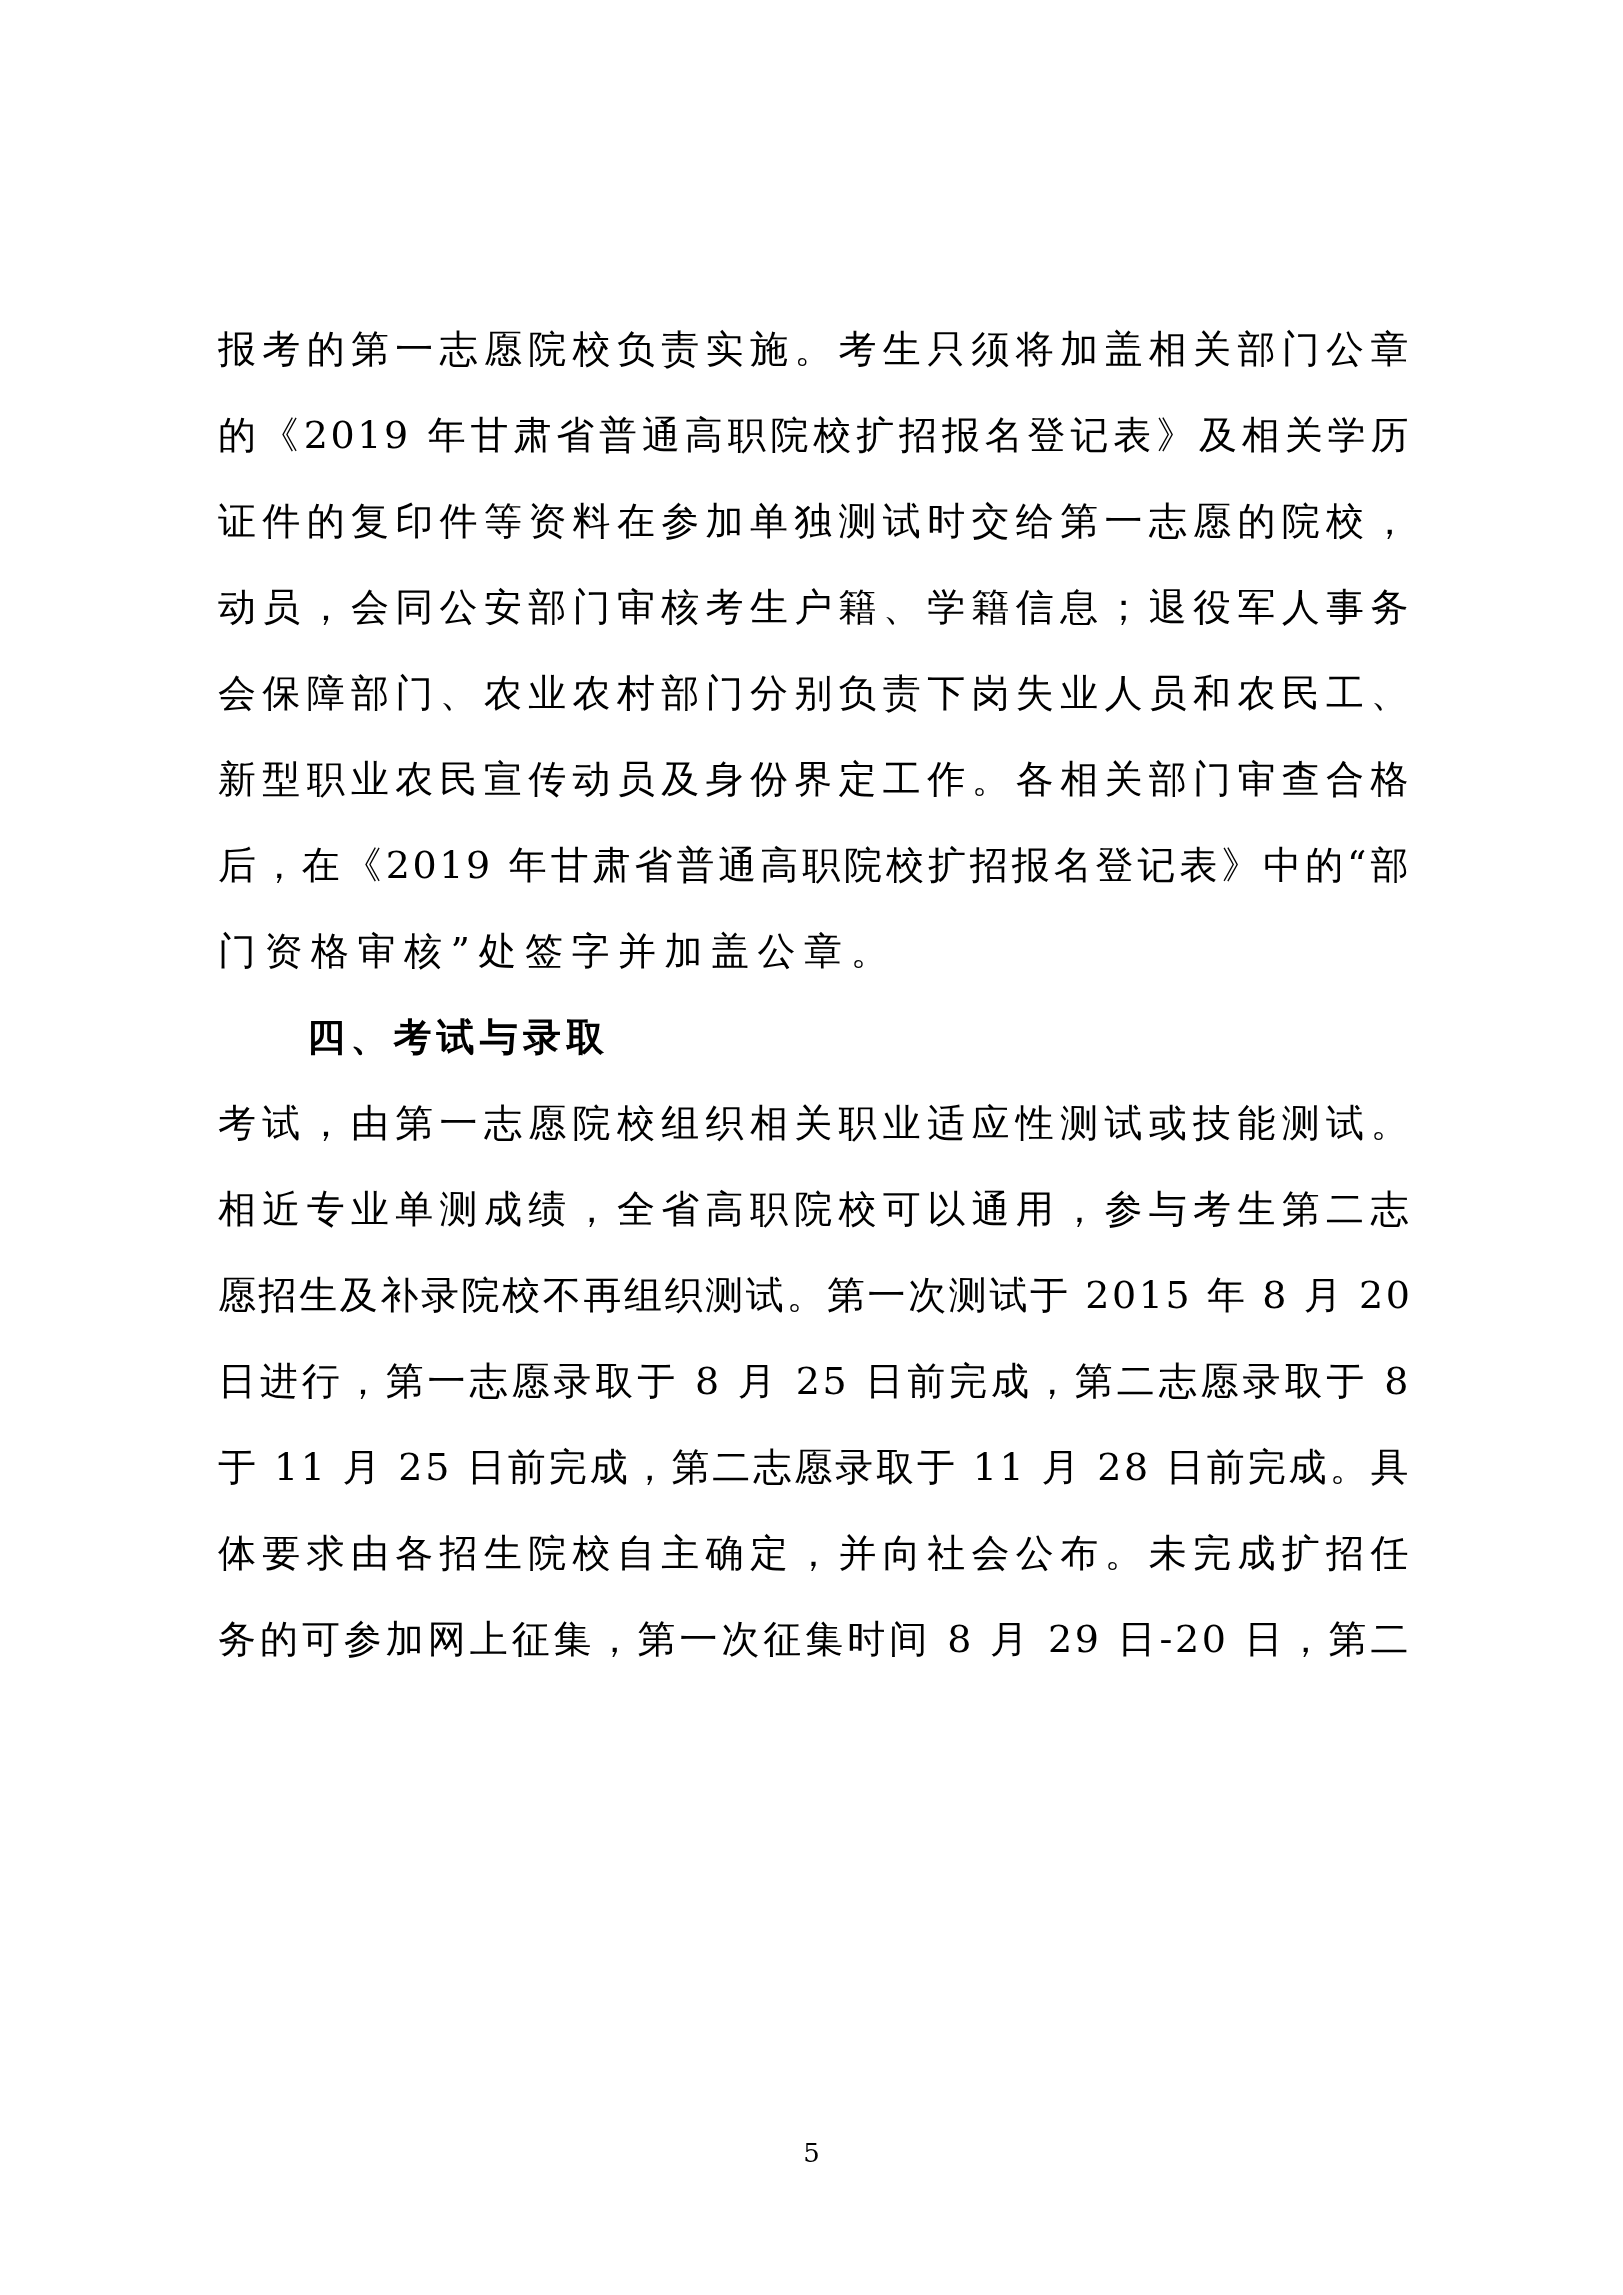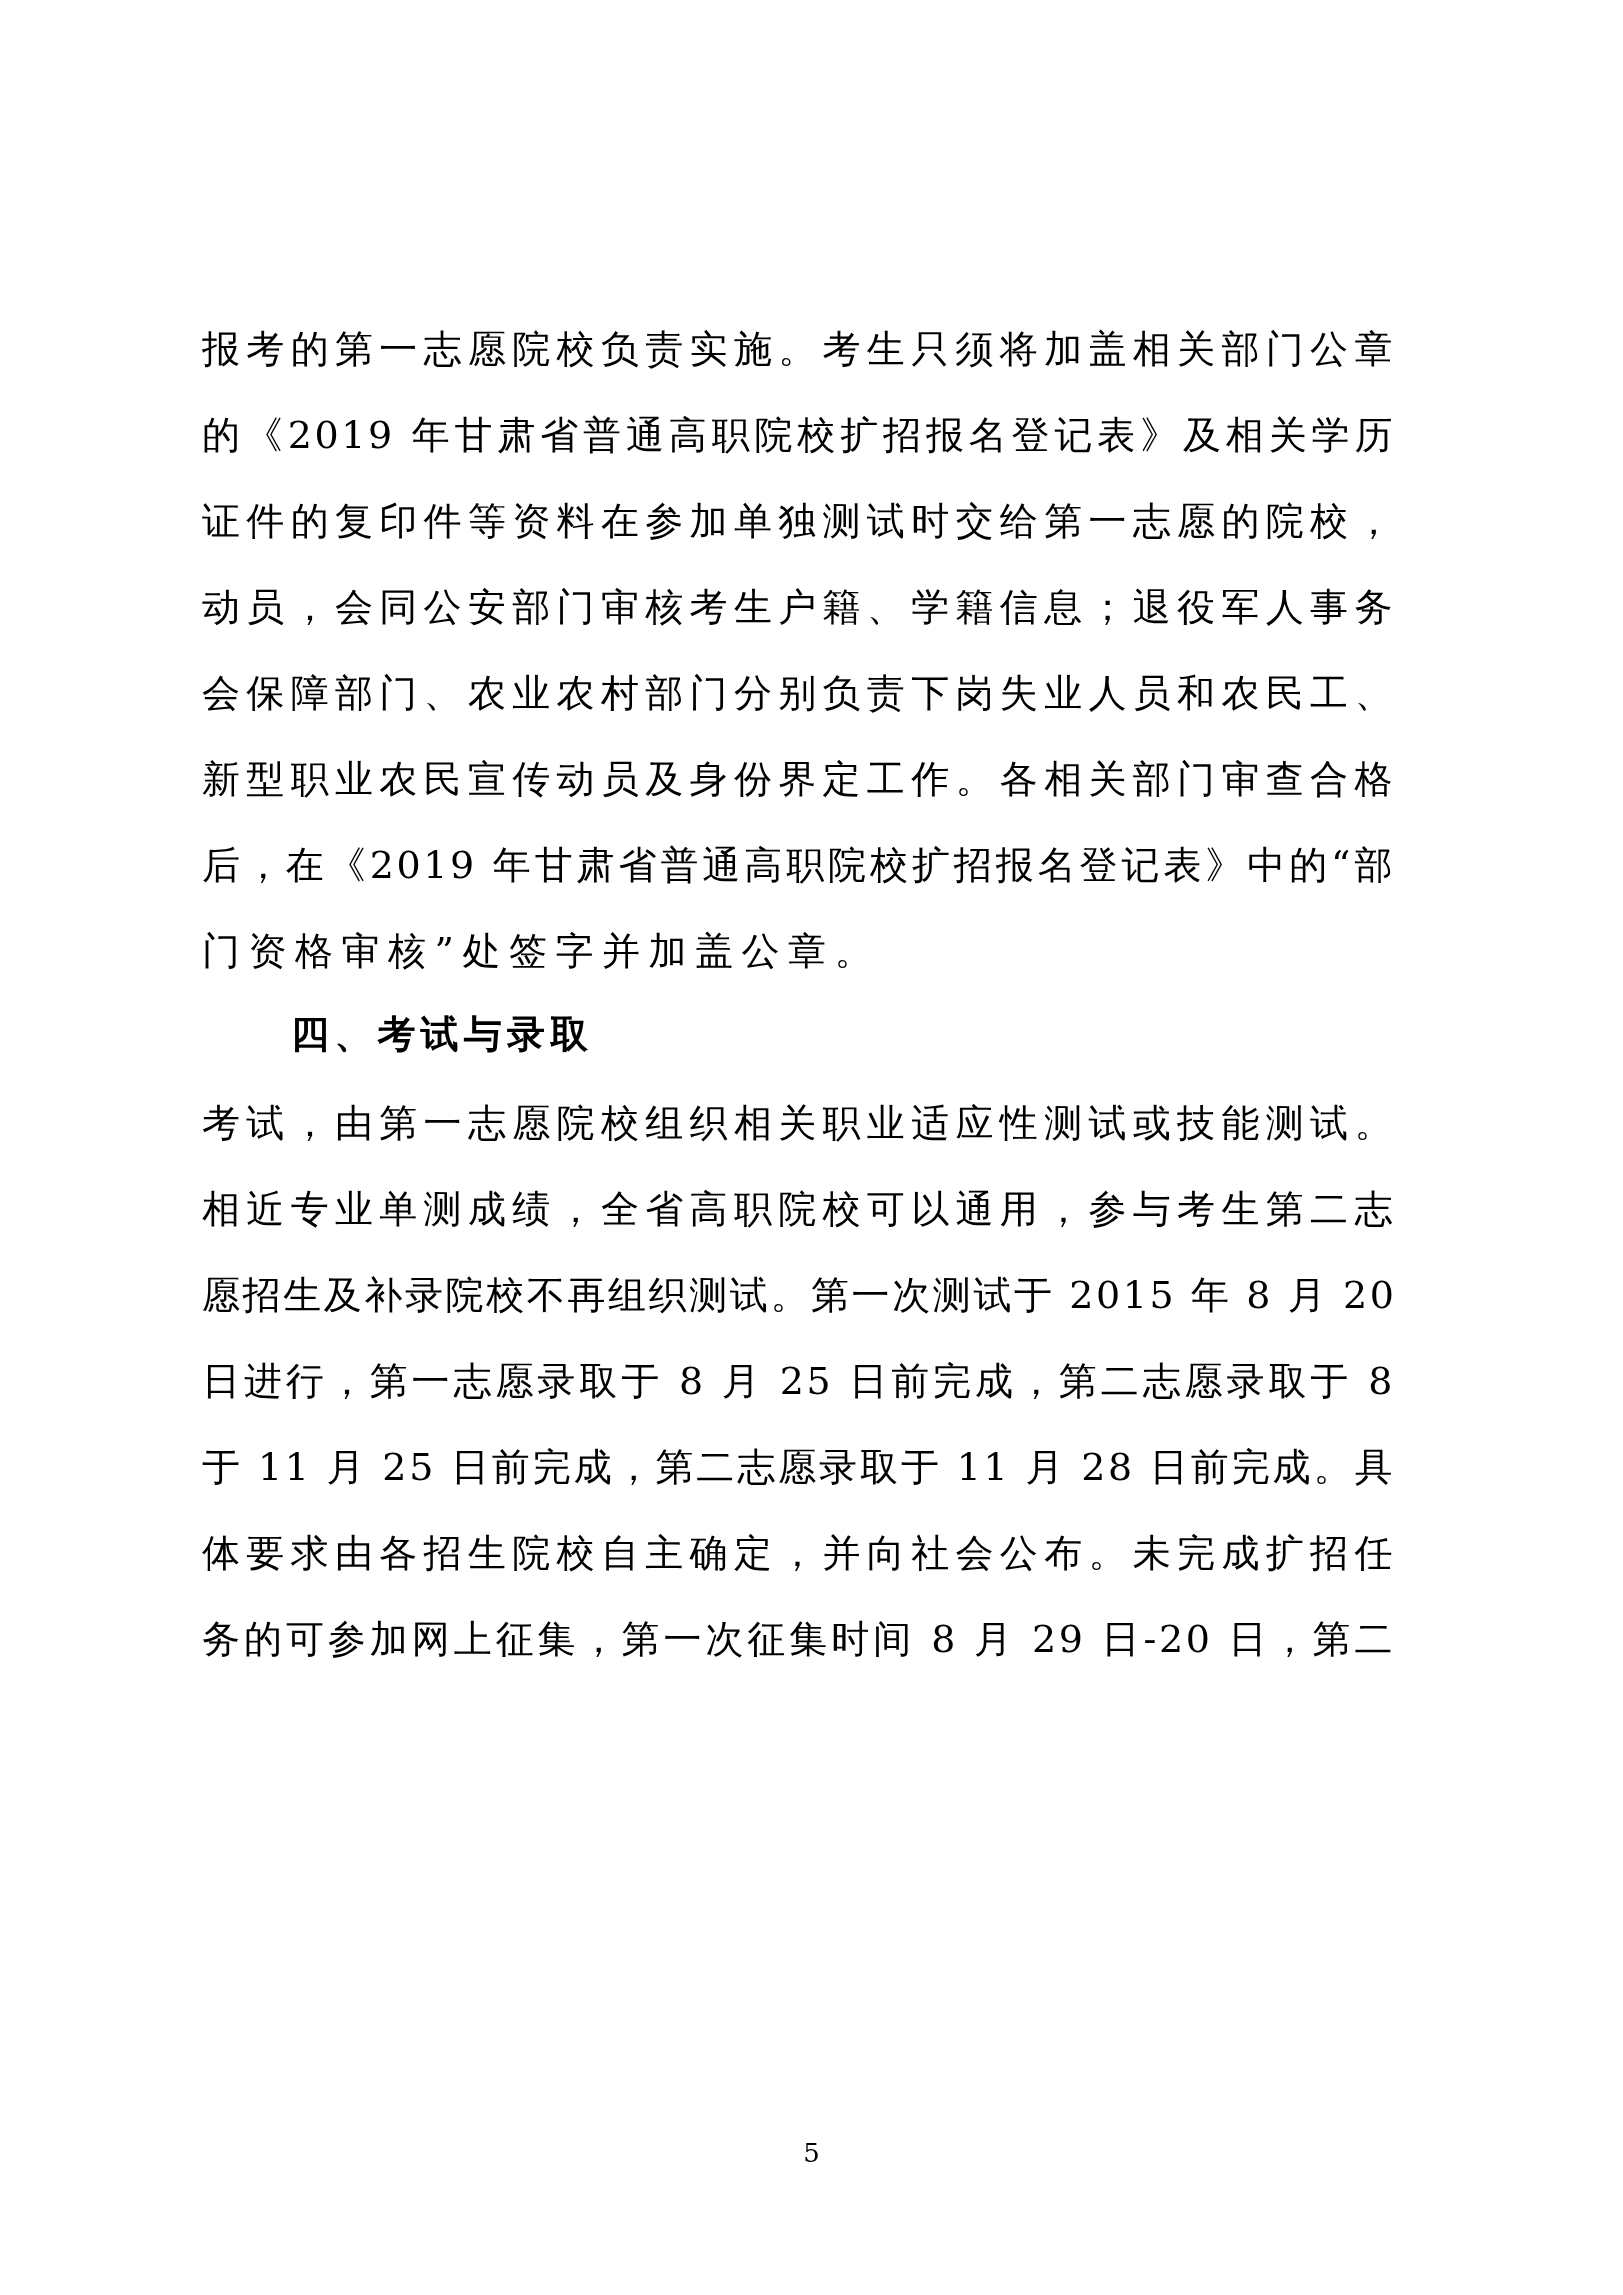--- a/index.html
+++ b/index.html
@@ -12,21 +12,21 @@
     font-family: "DejaVu Serif", "Liberation Serif", serif;
     overflow: hidden;
   }
   .page {
     position: absolute;
     inset: 0;
     background: #ffffff;
   }
   .textblock {
     position: absolute;
-    left: 202px;
+    left: 218px;
     top: 306px;
     width: 1193px;
   }
   .line {
     height: 86px;
     line-height: 86px;
     font-size: 38px;
     letter-spacing: 2.6px;
     text-align: justify;
     text-align-last: justify;
@@ -36,21 +36,21 @@
   }
   .line.end {
     text-align: center;
     text-align-last: left;
     letter-spacing: 8.5px;
   }
   .line.heading {
     text-align: right;
     text-align-last: left;
     padding-left: 89px;
-    font-family: Liberation Mono, monospace;
+    font-family: Liberation Serif, serif;
     font-weight: 700;
     letter-spacing: 5.2px;
   }
   .line.indent {
     text-indent: 89px;
   }
   .page-number {
     position: absolute;
     left: 0;
     top: 2140px;

